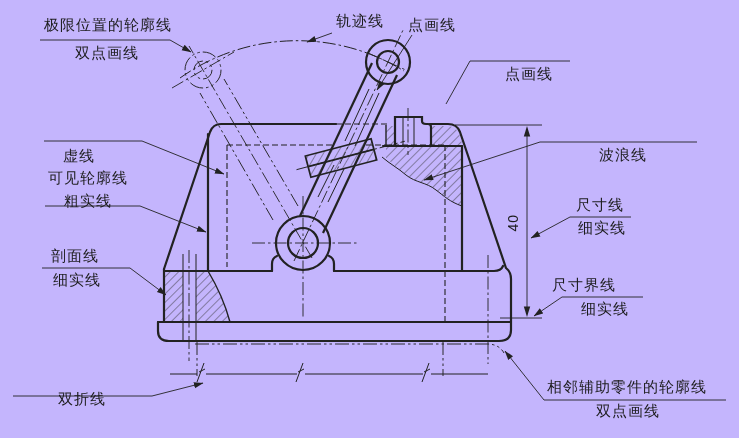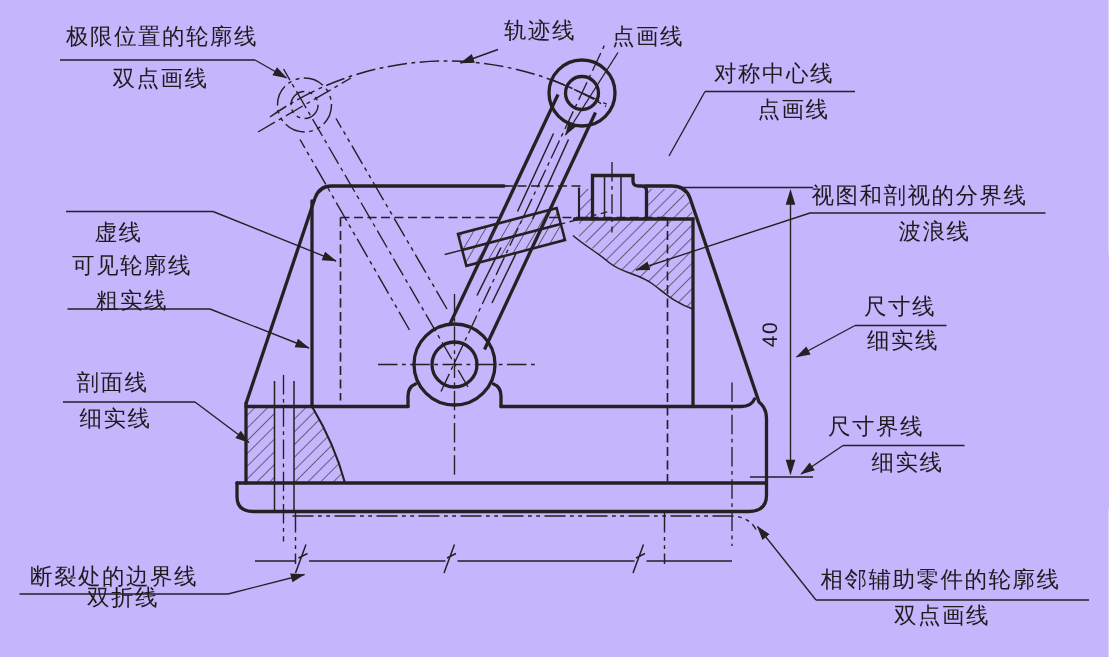--- a/index.html
+++ b/index.html
@@ -173,35 +173,32 @@
     <line x1="544" y1="400" x2="505" y2="351" marker-end="url(#arw)"></line>
   </g>
 </svg>
 
   <div class="lbl" style="left:44px;top:17px">极限位置的轮廓线</div>
   <div class="lbl" style="left:75px;top:45px">双点画线</div>
 
   <div class="lbl" style="left:336px;top:13px">轨迹线</div>
   <div class="lbl" style="left:408px;top:17px">点画线</div>
 
-  <div class="lbl" style="left:476px;top:42px">对称中心线</div>
   <div class="lbl" style="left:505px;top:66px">点画线</div>
 
   <div class="lbl" style="left:63px;top:148px">虚线</div>
 
   <div class="lbl" style="left:48px;top:170px">可见轮廓线</div>
   <div class="lbl" style="left:64px;top:193px">粗实线</div>
 
   <div class="lbl" style="left:51px;top:248px">剖面线</div>
   <div class="lbl" style="left:53px;top:272px">细实线</div>
 
-  <div class="lbl" style="left:20px;top:377px">断裂处的边界线</div>
   <div class="lbl" style="left:58px;top:391px">双折线</div>
 
-  <div class="lbl" style="left:541px;top:123px">视图和剖视的分界线</div>
   <div class="lbl" style="left:599px;top:147px">波浪线</div>
 
   <div class="lbl" style="left:576px;top:197px">尺寸线</div>
   <div class="lbl" style="left:578px;top:220px">细实线</div>
 
   <div class="lbl" style="left:552px;top:277px">尺寸界线</div>
   <div class="lbl" style="left:581px;top:301px">细实线</div>
 
   <div class="lbl" style="left:547px;top:379px">相邻辅助零件的轮廓线</div>
   <div class="lbl" style="left:596px;top:403px">双点画线</div>

